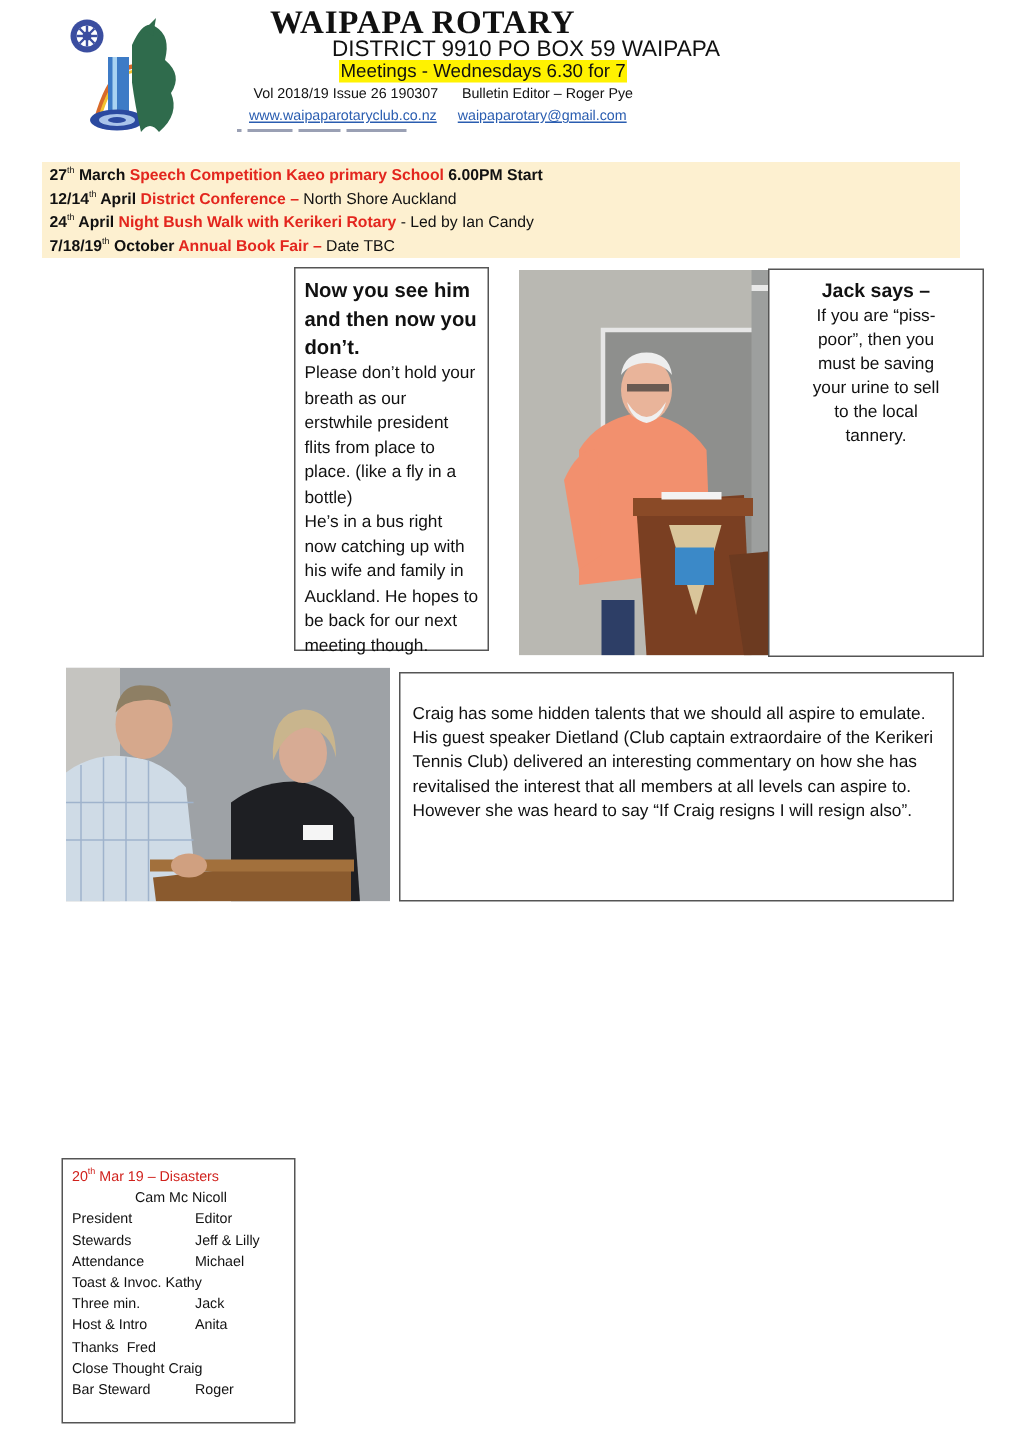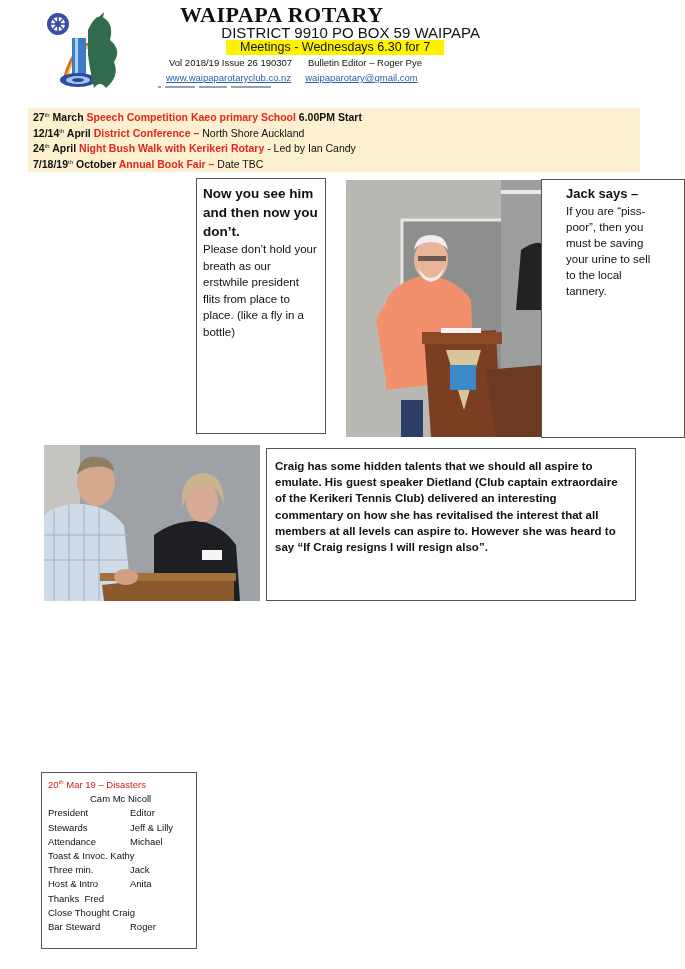--- a/index.html
+++ b/index.html
@@ -6,21 +6,21 @@
   body { width:685px; height:969px; position:relative; overflow:hidden;
          font-family:"Liberation Sans", "DejaVu Sans", sans-serif; color:#111; }
   .abs { position:absolute; }
 
   
   .logo { left:44px; top:10px; width:88px; height:82px; }
   .title { left:180px; top:3px; width:300px; text-align:left;
            font-family:"Liberation Serif", "DejaVu Serif", serif; font-weight:bold;
            font-size:22px; letter-spacing:0.5px; color:#111; line-height:24px; }
   .district { left:180px; top:27px; width:300px; text-align:right; font-size:15px; line-height:12px; }
-  .meetings { left:226px; top:40px; font-size:12.5px; line-height:15px; background:#fff200; padding:0 14px; }
+  .meetings { left:226px; top:40px; font-size:12.5px; line-height:15px; background:#fff200; padding:0 1px; }
   .vol { left:169px; top:57px; font-size:9.5px; line-height:12px; white-space:pre; }
   .links { left:166px; top:72px; font-size:9.5px; line-height:12px; white-space:nowrap; }
   .links a { color:#2a5db0; text-decoration:underline; }
   .links a + a { margin-left:14px; }
   .cutline { left:158px; top:86px; width:130px; height:5px; overflow:hidden; }
   .cutline span { display:inline-block; height:2px; background:#9aa0b4; margin-right:4px; vertical-align:top; }
 
   
   .events { left:28px; top:108px; width:612px; height:64px; background:#fdf0d0; box-sizing:border-box;
             padding:2px 0 0 5px; font-size:10.5px; line-height:15.5px; }
@@ -28,26 +28,26 @@
   .events b { font-weight:bold; }
   .events .red { color:#e3261e; font-weight:bold; }
   .events sup { font-size:6px; vertical-align:super; line-height:0; }
 
   
   .box { border:1px solid #555; background:#fff; box-sizing:border-box; }
   .seehim { left:196px; top:178px; width:130px; height:256px; padding:5px 6px; }
   .seehim .h { font-weight:bold; font-size:13.5px; line-height:19px; }
   .seehim .p { font-size:11.5px; line-height:16.5px; }
   .photo1 { left:346px; top:180px; width:196px; height:257px; overflow:hidden; }
-  .jack { left:541px; top:179px; width:144px; height:259px; padding:5px 24px; }
+  .jack { left:512px; top:179px; width:144px; height:259px; padding:5px 24px;text-align:center; }
   .jack .h { font-weight:bold; font-size:13px; line-height:18px; }
   .jack .p { font-size:11.5px; line-height:16px; }
   .photo2 { left:44px; top:445px; width:216px; height:156px; overflow:hidden; }
-  .craig { left:266px; top:448px; width:370px; height:153px; padding:9px 8px;
-           font-weight:bold; font-size:11.5px; line-height:16.2px; }
+  .craig { left:266px; top:448px; width:370px; height:153px; padding:19px 8px;
+           font-weight:normal; font-size:11.5px; line-height:16.2px; }
   .roster { left:41px; top:772px; width:156px; height:177px; padding:5px 6px; font-size:9.5px; line-height:14.2px; }
   .roster .hdr { color:#d0211c; }
   .roster sup { font-size:6px; vertical-align:super; line-height:0; }
   .roster .center { padding-left:42px; }
   .roster .line { white-space:pre; }
   .roster .role { display:inline-block; width:82px; }
 </style>
 </head>
 <body>
 
@@ -98,20 +98,21 @@
     <b>24</b><sup>th</sup><b> April </b><span class="red">Night Bush Walk with Kerikeri Rotary</span><span> - Led by Ian Candy</span>
   </div>
   <div class="row">
     <b>7/18/19</b><sup>th</sup><b> October </b><span class="red">Annual Book Fair –</span><span> Date TBC</span>
   </div>
 </div>
 
 <div class="abs box seehim">
   <div class="h">Now you see him and then now you don’t.</div>
   <div class="p">Please don’t hold your breath as our erstwhile president flits from place to place. (like a fly in a bottle)</div>
+  <div class="p">He’s in a bus right now catching up with his wife and family in Auckland. He hopes to be back for our next meeting though.</div>
 </div>
 
 <div class="abs photo1">
   <svg width="196" height="257" viewBox="0 0 196 257">
     <rect width="196" height="257" fill="#b9b8b2"></rect>
     <rect x="56" y="40" width="108" height="160" fill="#8e8f8d" stroke="#e6e6e6" stroke-width="3"></rect>
     <rect x="155" y="0" width="41" height="257" fill="#9d9f9e"></rect>
     <rect x="155" y="10" width="41" height="4" fill="#e8e8e8"></rect>
     <path d="M175 70 Q190 60 196 64 L196 130 L170 130 Z" fill="#222"></path>
     <path d="M40 120 Q52 100 80 95 Q110 98 125 120 L128 200 L40 210 Z" fill="#f2906e"></path>

